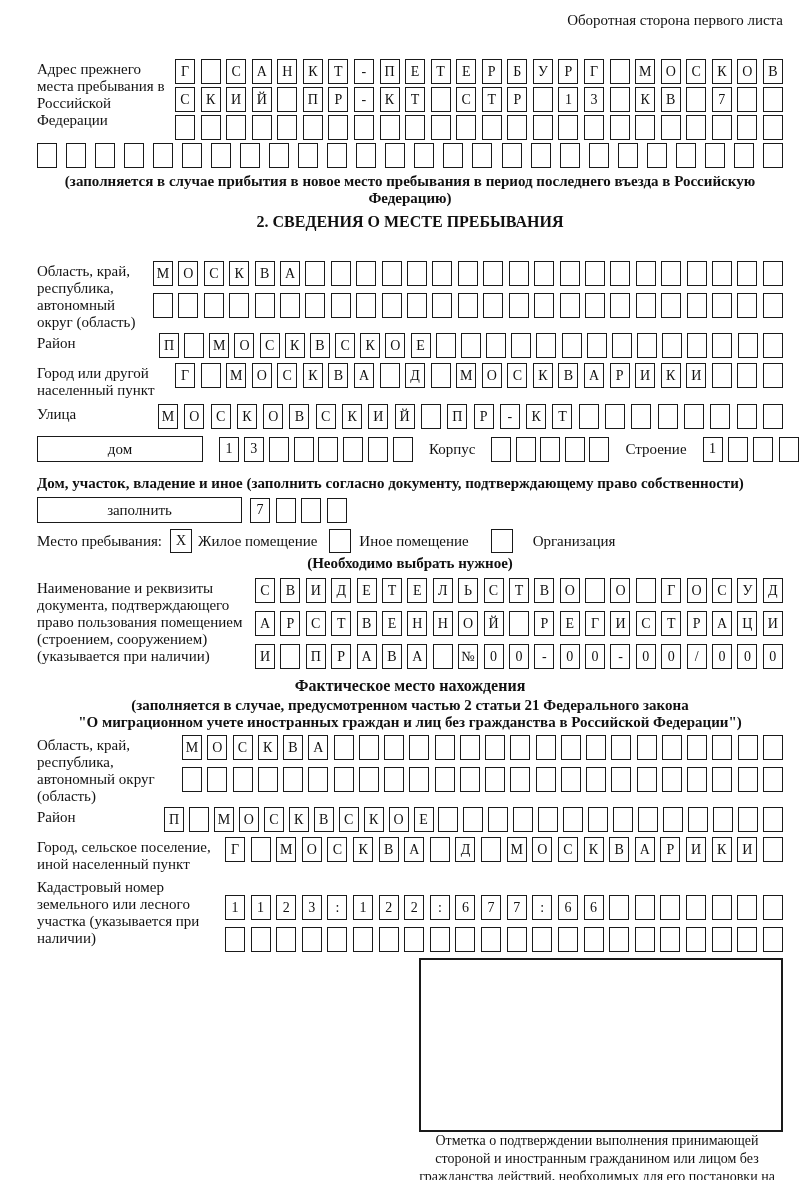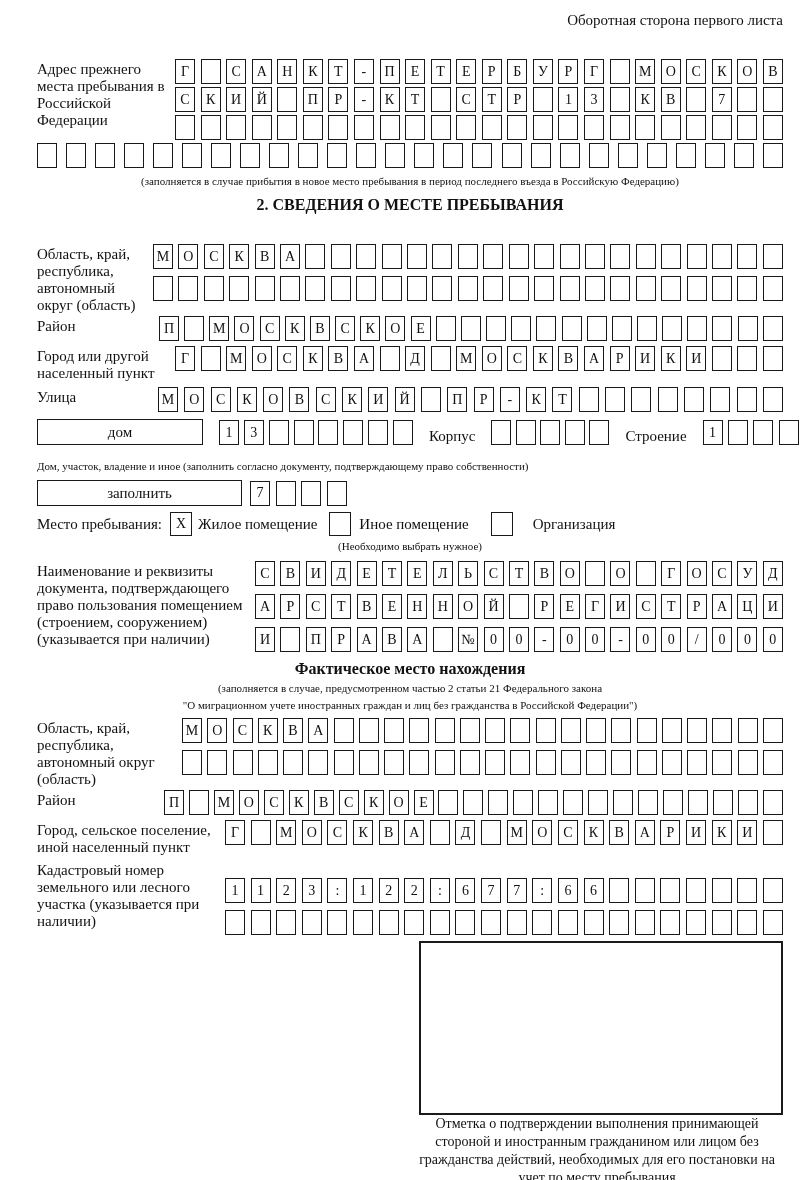--- a/index.html
+++ b/index.html
@@ -21,31 +21,31 @@
   .rows.gap8 { gap:8px; }
 
   .cr { display:flex; justify-content:space-between; height:25px; }
   .cell {
     width:20px; height:25px; border:1.5px solid #1a1a1a;
     display:flex; align-items:center; justify-content:center;
     font-size:14px; flex:0 0 auto; background:#fff;
   }
   .cg { display:flex; justify-content:space-between; height:25px; flex:0 0 auto; }
 
-  .note { font-size:11px; line-height:17px; }
+  .note { font-size:15px; line-height:17px;font-weight:bold; }
   .center { text-align:center; }
 
   .sec-title { font-size:16px; font-weight:bold; text-align:center; margin:6px 0 5px 0; }
 
   .wbox {
     border:1.5px solid #1a1a1a; height:26px;
     display:flex; align-items:center; justify-content:center;
     font-size:15px; flex:0 0 auto; background:#fff;
   }
-  .house-row { display:flex; align-items:flex-end; justify-content:space-between; width:712px; margin-top:7px;gap:16px; }
+  .house-row { display:flex; align-items:center; justify-content:space-between; width:712px; margin-top:7px;gap:16px; }
   .inl { font-size:15px; flex:0 0 auto; }
 
   .apt-row { display:flex; align-items:center; margin-top:5px; }
 
   .stay-row { display:flex; align-items:center; font-size:15px; margin-top:6px; }
   .chk {
     width:22px; height:24px; border:1.5px solid #1a1a1a;
     display:flex; align-items:center; justify-content:center;
     font-size:14px; flex:0 0 auto; background:#fff;
   }

